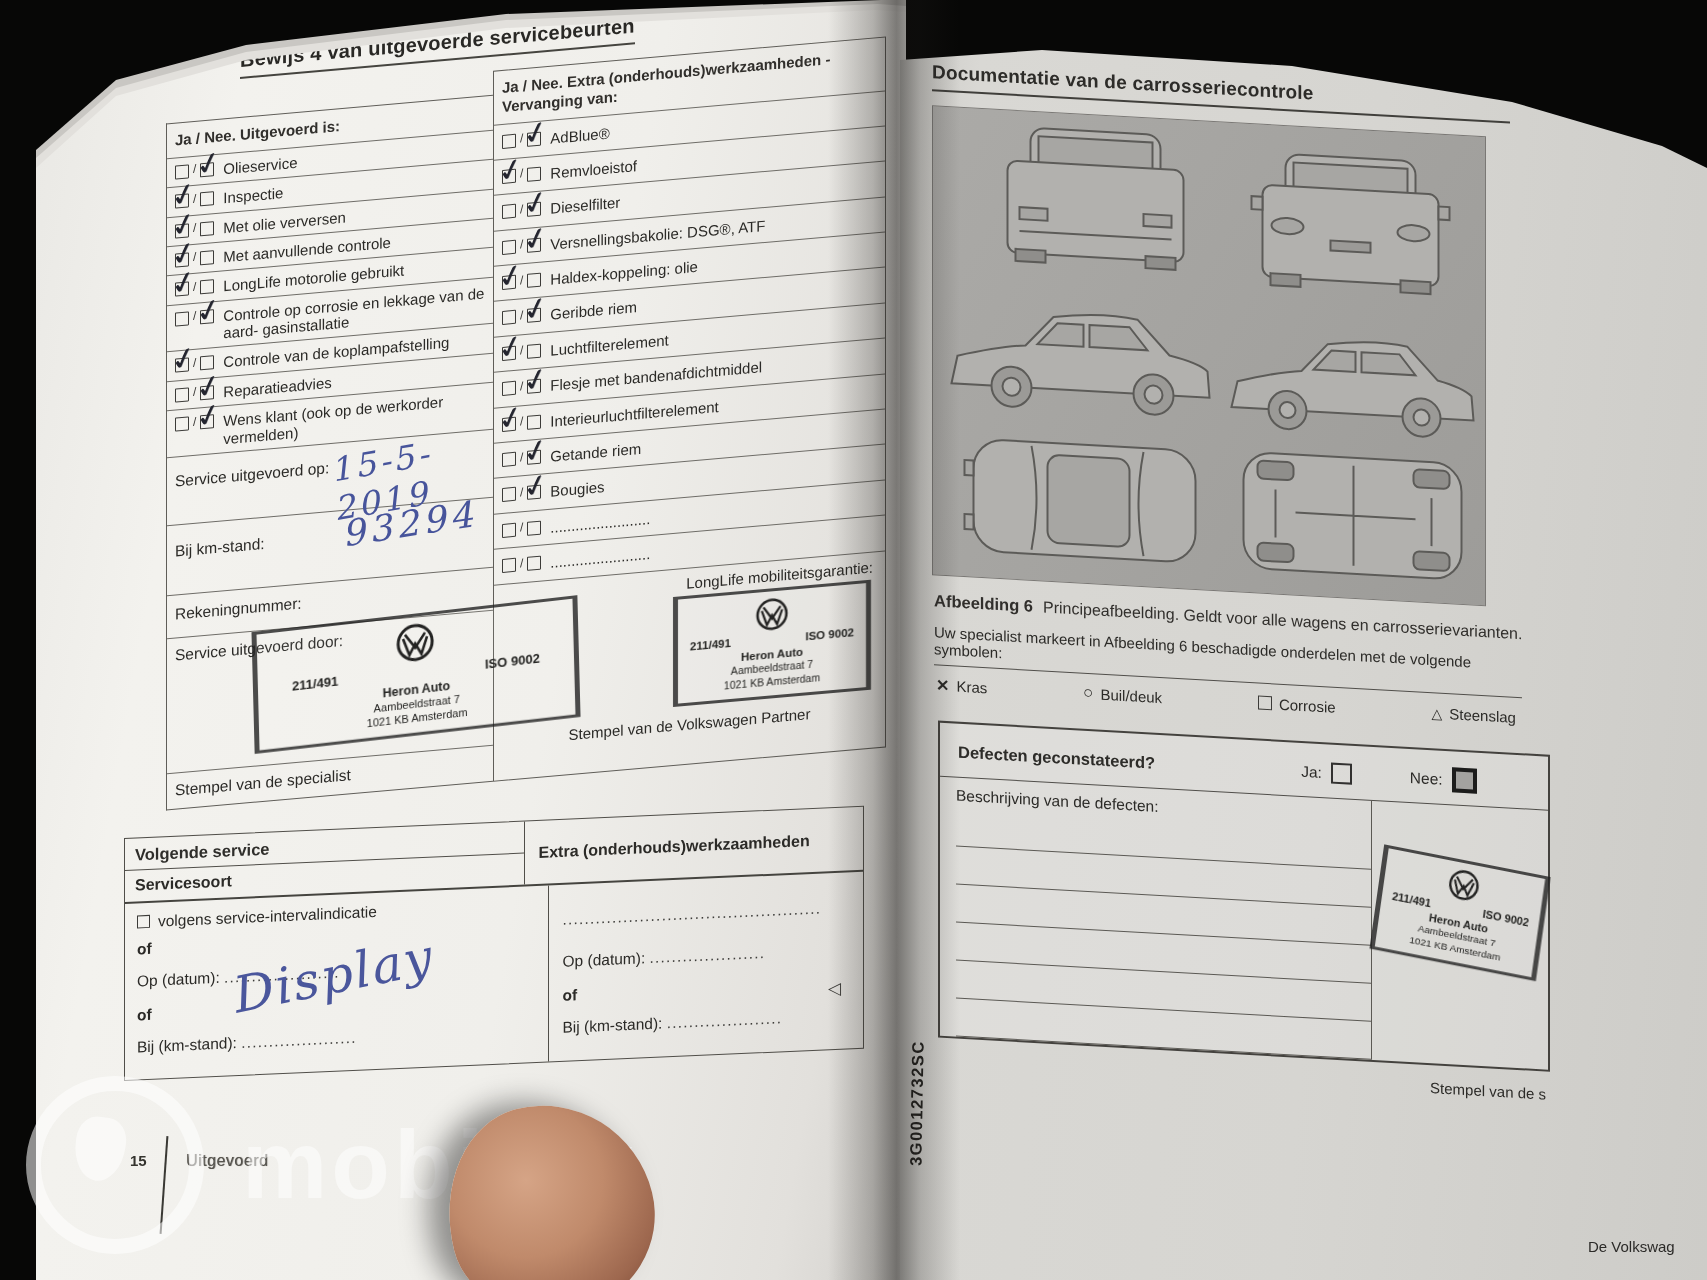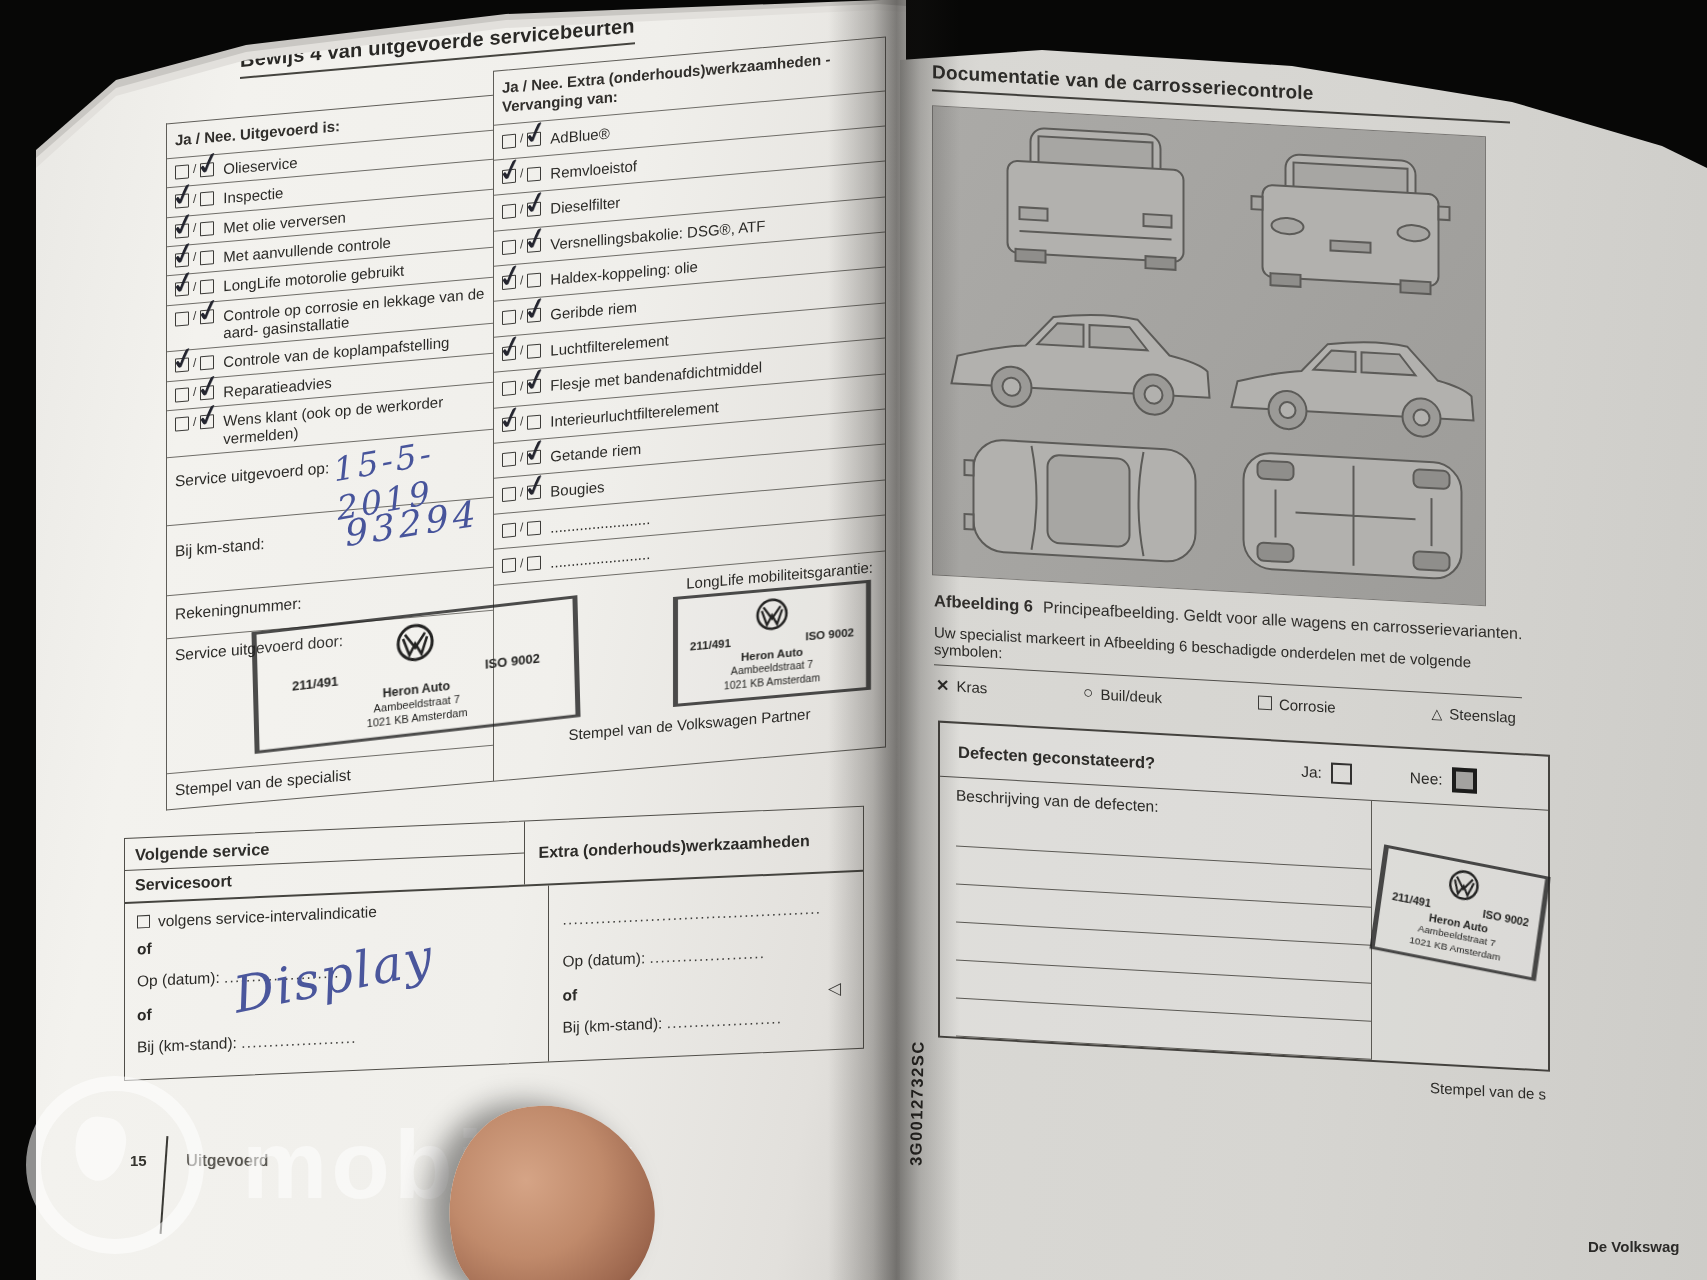--- a/index.html
+++ b/index.html
@@ -107,21 +107,21 @@
   .d-body{display:flex;}
   .d-desc{flex:1;padding:9px 0 0 16px;}
   .d-desc-label{font-size:15.5px;margin-bottom:4px;}
   .dline{height:37px;border-bottom:1px solid #5b5954;}
   .d-stampcell{width:176px;border-left:1.2px solid #5b5954;position:relative;}
   .stamp-right{width:142px;margin:54px auto 0;transform:rotate(8deg);}
   .stamp-right .codes{font-size:11px;padding:0 2px;}
   .stamp-right .snm{font-size:11px;}
   .stamp-right .sad{font-size:10px;}
   .d-cap{margin:14px 0 0 28px;width:608px;text-align:right;font-size:15px;padding-right:2px;white-space:nowrap;}
-  .pr-foot{position:absolute;left:1588px;top:1238px;font-weight:bold;font-size:15px;color:#2b2a28;z-index:4;white-space:nowrap;}
+  .pr-foot{position:absolute;left:1588px;top:1238px;font-weight:normal;font-size:15px;color:#2b2a28;z-index:4;white-space:nowrap;}
   
   .wm{position:absolute;left:26px;top:1076px;display:flex;align-items:center;gap:38px;z-index:8;pointer-events:none;}
   .wm-ring{width:148px;height:148px;border-radius:50%;border:15px solid rgba(255,255,255,.55);position:relative;}
   .wm-ring::after{content:"";position:absolute;left:34px;top:26px;width:50px;height:64px;background:rgba(255,255,255,.55);
                   border-radius:50% 50% 62% 62%/46% 46% 72% 72%;transform:rotate(8deg);}
   .wm-text{font-size:96px;font-weight:bold;color:rgba(255,255,255,.5);letter-spacing:4px;}
   .finger{position:absolute;left:447px;top:1104px;width:206px;height:210px;z-index:9;
           border-radius:46% 54% 48% 52%/58% 54% 46% 42%;transform:rotate(-14deg);
           background:radial-gradient(circle at 42% 34%,#d5a486 0%,#c08a6b 42%,#9d674e 74%,#7a4936 94%);
           box-shadow:-20px -8px 28px rgba(0,0,0,.4);}

